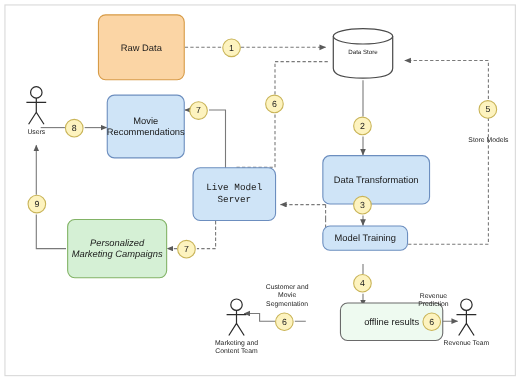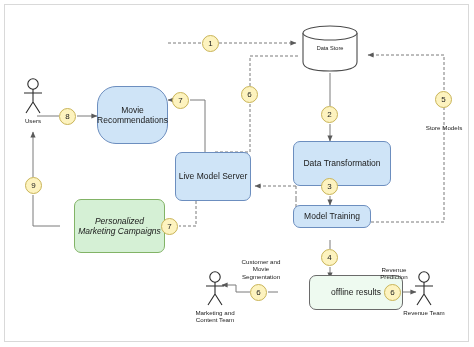--- a/index.html
+++ b/index.html
@@ -90,40 +90,43 @@
       <circle cx="215" cy="277" r="5.2"></circle>
       <path d="M215,282 L215,294 M206,286 L224,286 M215,294 L208,305 M215,294 L222,305"></path>
     </g>
 
     <g stroke="#2b2b2b" stroke-width="1.1" fill="none">
       <circle cx="424" cy="277" r="5.2"></circle>
       <path d="M424,282 L424,294 M415,286 L433,286 M424,294 L417,305 M424,294 L431,305"></path>
     </g>
   </svg>
 
+  <div class="node n-orange" style="left:89px;top:13px;width:79px;height:60px;">
+    <span>Raw Data</span>
+  </div>
 
   <div class="ds-label" style="left:300px;top:45px;">Data Store</div>
 
-  <div class="node n-blue" style="left:97px;top:86px;width:71px;height:58px;border-radius:19px;">
+  <div class="node n-blue" style="left:97px;top:86px;width:71px;height:58px;">
     <span>Movie Recommendations</span>
   </div>
 
   <div class="node n-blue" style="left:293px;top:141px;width:98px;height:45px;">
     <span>Data Transformation</span>
   </div>
 
-  <div class="node n-blue" style="left:175px;top:152px;width:76px;height:49px;">
+  <div class="node n-blue" style="left:175px;top:152px;width:76px;height:49px;font-family:Liberation Mono, monospace;">
     <span>Live Model Server</span>
   </div>
 
   <div class="node n-blue" style="left:293px;top:205px;width:78px;height:23px;">
     <span>Model Training</span>
   </div>
 
-  <div class="node n-green italic" style="left:61px;top:199px;width:91px;height:54px;margin-left:13px;">
+  <div class="node n-green italic" style="left:61px;top:199px;width:91px;height:54px;">
     <span>Personalized Marketing Campaigns</span>
   </div>
 
   <div class="node n-mint" style="left:277px;top:275px;width:94px;height:35px;margin-left:32px;">
     <span>offline results</span>
   </div>
 
   <div class="cap" style="left:13px;top:117px;width:40px;">Users</div>
   <div class="cap" style="left:185px;top:309px;width:60px;">Marketing and Content Team</div>
   <div class="cap" style="left:400px;top:309px;width:48px;">Revenue Team</div>

